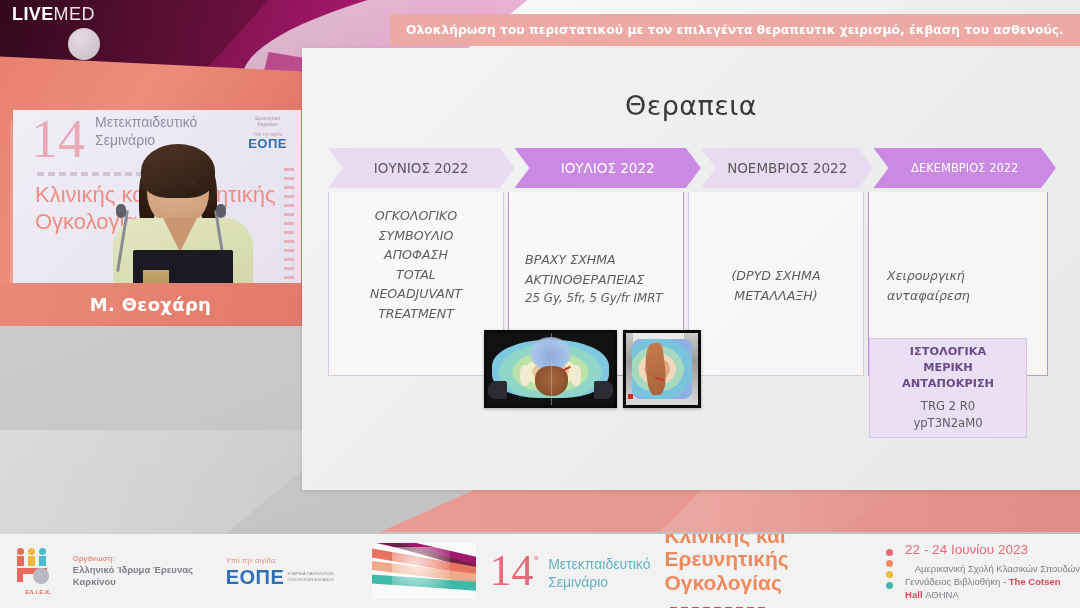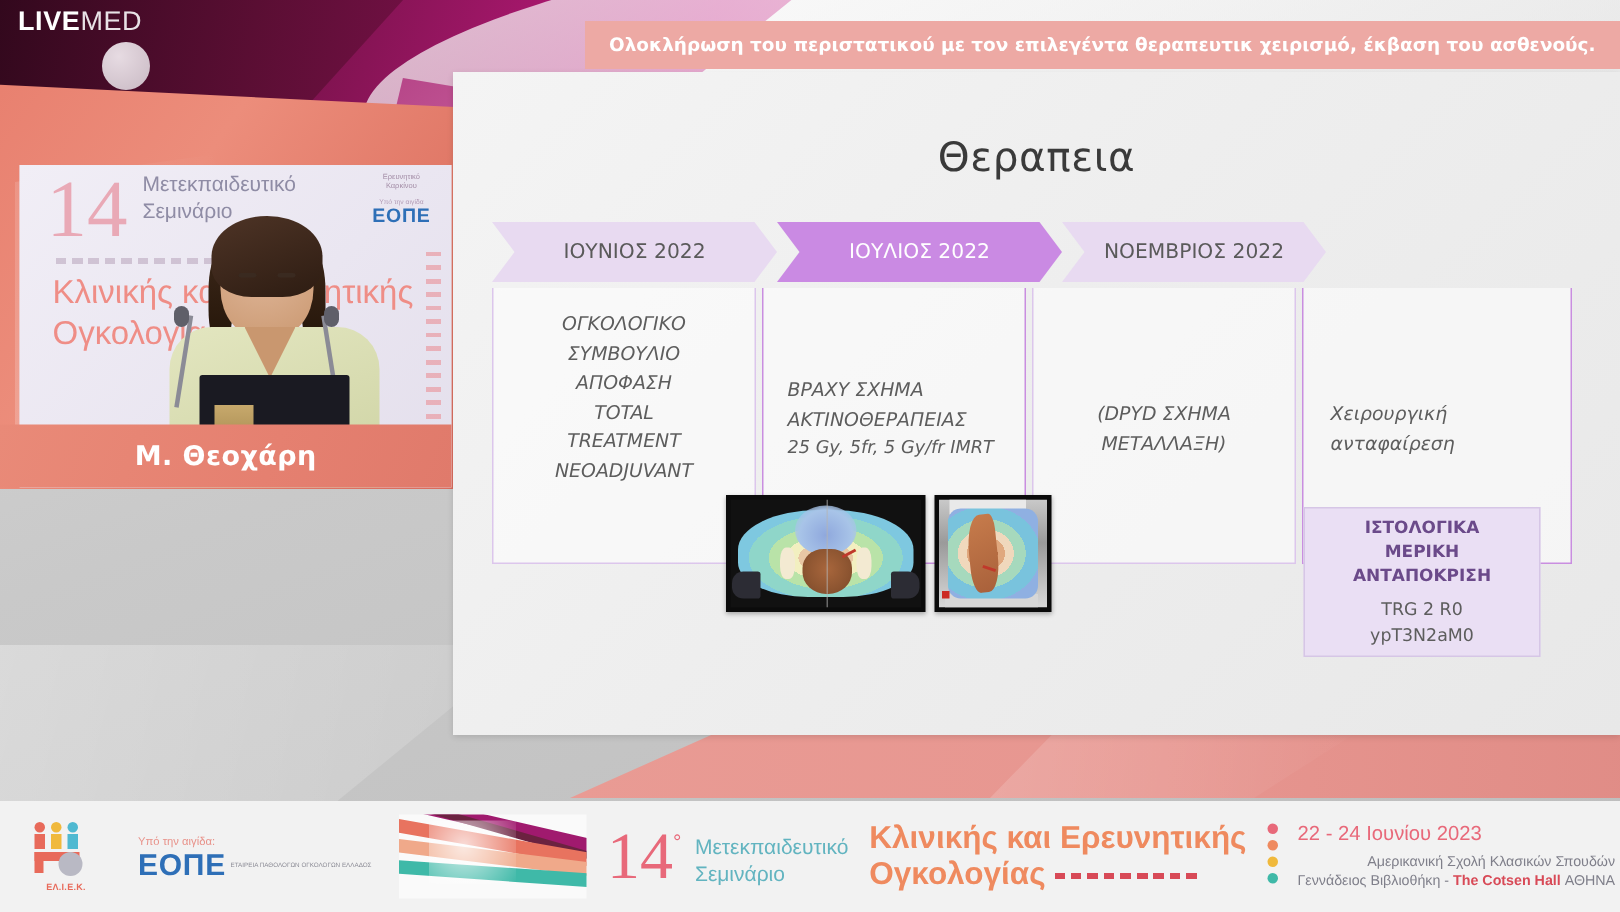--- a/index.html
+++ b/index.html
@@ -454,30 +454,34 @@
       <div class="lbl">ΙΟΥΝΙΟΣ  2022</div>
     </div>
     <div class="chev dark c2">
       <div class="chev-shape"></div>
       <div class="lbl">ΙΟΥΛΙΟΣ  2022</div>
     </div>
     <div class="chev light c3">
       <div class="chev-shape"></div>
       <div class="lbl">ΝΟΕΜΒΡΙΟΣ 2022</div>
     </div>
+    <div class="chev dark c4">
+      <div class="chev-shape"></div>
+      <div class="lbl">ΔΕΚΕΜΒΡΙΟΣ  2022</div>
+    </div>
   </div>
 
   <div id="boxes">
     <div class="cbox bl b1">
       <span class="ln">ΟΓΚΟΛΟΓΙΚΟ</span>
       <span class="ln">ΣΥΜΒΟΥΛΙΟ</span>
       <span class="ln">ΑΠΟΦΑΣΗ</span>
       <span class="ln">TOTAL</span>
+      <span class="ln">NEOADJUVANT</span>
       <span class="ln">TREATMENT</span>
-      <span class="ln">NEOADJUVANT</span>
     </div>
     <div class="cbox bd b2">
       <div class="vcenter-pad">
         <span class="ln">ΒΡΑΧΥ ΣΧΗΜΑ</span>
         <span class="ln">ΑΚΤΙΝΟΘΕΡΑΠΕΙΑΣ</span>
         <span class="ln sub">25 Gy, 5fr, 5 Gy/fr IMRT</span>
       </div>
     </div>
     <div class="cbox bl b3">
       <div>
@@ -543,20 +547,24 @@
       <div class="em-b1"></div>
       <div class="em-b2"></div>
       <div class="em-b3"></div>
       <div class="em-hook"></div>
       <div class="em-stem"></div>
       <div class="em-circle"></div>
     </div>
     <div class="elek-label">ΕΛ.Ι.Ε.Κ.</div>
   </div>
 
+  <div class="f-org">
+    <div class="t1">Οργάνωση:</div>
+    <div class="t2">Ελληνικό Ίδρυμα Έρευνας Καρκίνου</div>
+  </div>
 
   <div class="f-aegis">
     <div class="t1">Υπό την αιγίδα:</div>
     <div class="row">
       <div class="eope">ΕΟΠΕ</div>
       <div class="eopesub">ΕΤΑΙΡΕΙΑ ΠΑΘΟΛΟΓΩΝ ΟΓΚΟΛΟΓΩΝ ΕΛΛΑΔΟΣ</div>
     </div>
   </div>
 
   <div class="f-ribbon">

